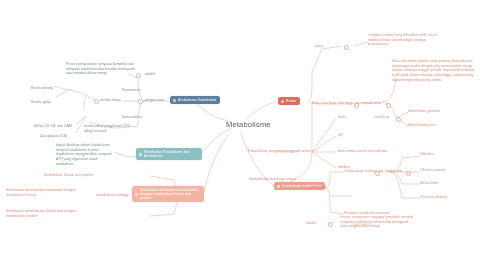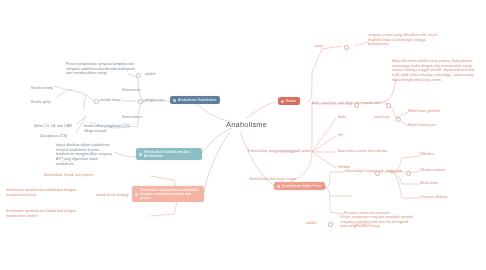--- a/index.html
+++ b/index.html
@@ -124,21 +124,21 @@
 
       <path d="M204,196 C196,196 190,196 184,196"></path>
       <path d="M184,196 C178,196 176,188 174,180"></path>
       <path d="M174,180 L150,176"></path>
       <path d="M184,196 L150,196"></path>
       <path d="M184,196 C178,196 176,206 174,214"></path>
       <path d="M174,214 L150,216"></path>
     </g>
   </svg>
 
-  <div class="node central" style="left:226px;top:120px;">Anabolisme</div>
+  <div class="node central" style="left:226px;top:120px;">Metabolisme</div>
 
   <div class="node pill blue" style="left:170px;top:96px;">
     <span class="sq"></span>
     <span>Anabolisme Karbohidrat</span>
   </div>
 
   <div class="leaf cool wrap" style="left:66px;top:62px;width:74px;">Proses penyusunan senyawa kompleks dari senyawa sederhana dan bersifat endergonik atau membutuhkan energi</div>
   <div class="leaf cool ital" style="left:145px;top:72px;">adalah</div>
   <div class="dot" style="left:136px;top:73px;"></div>
 

